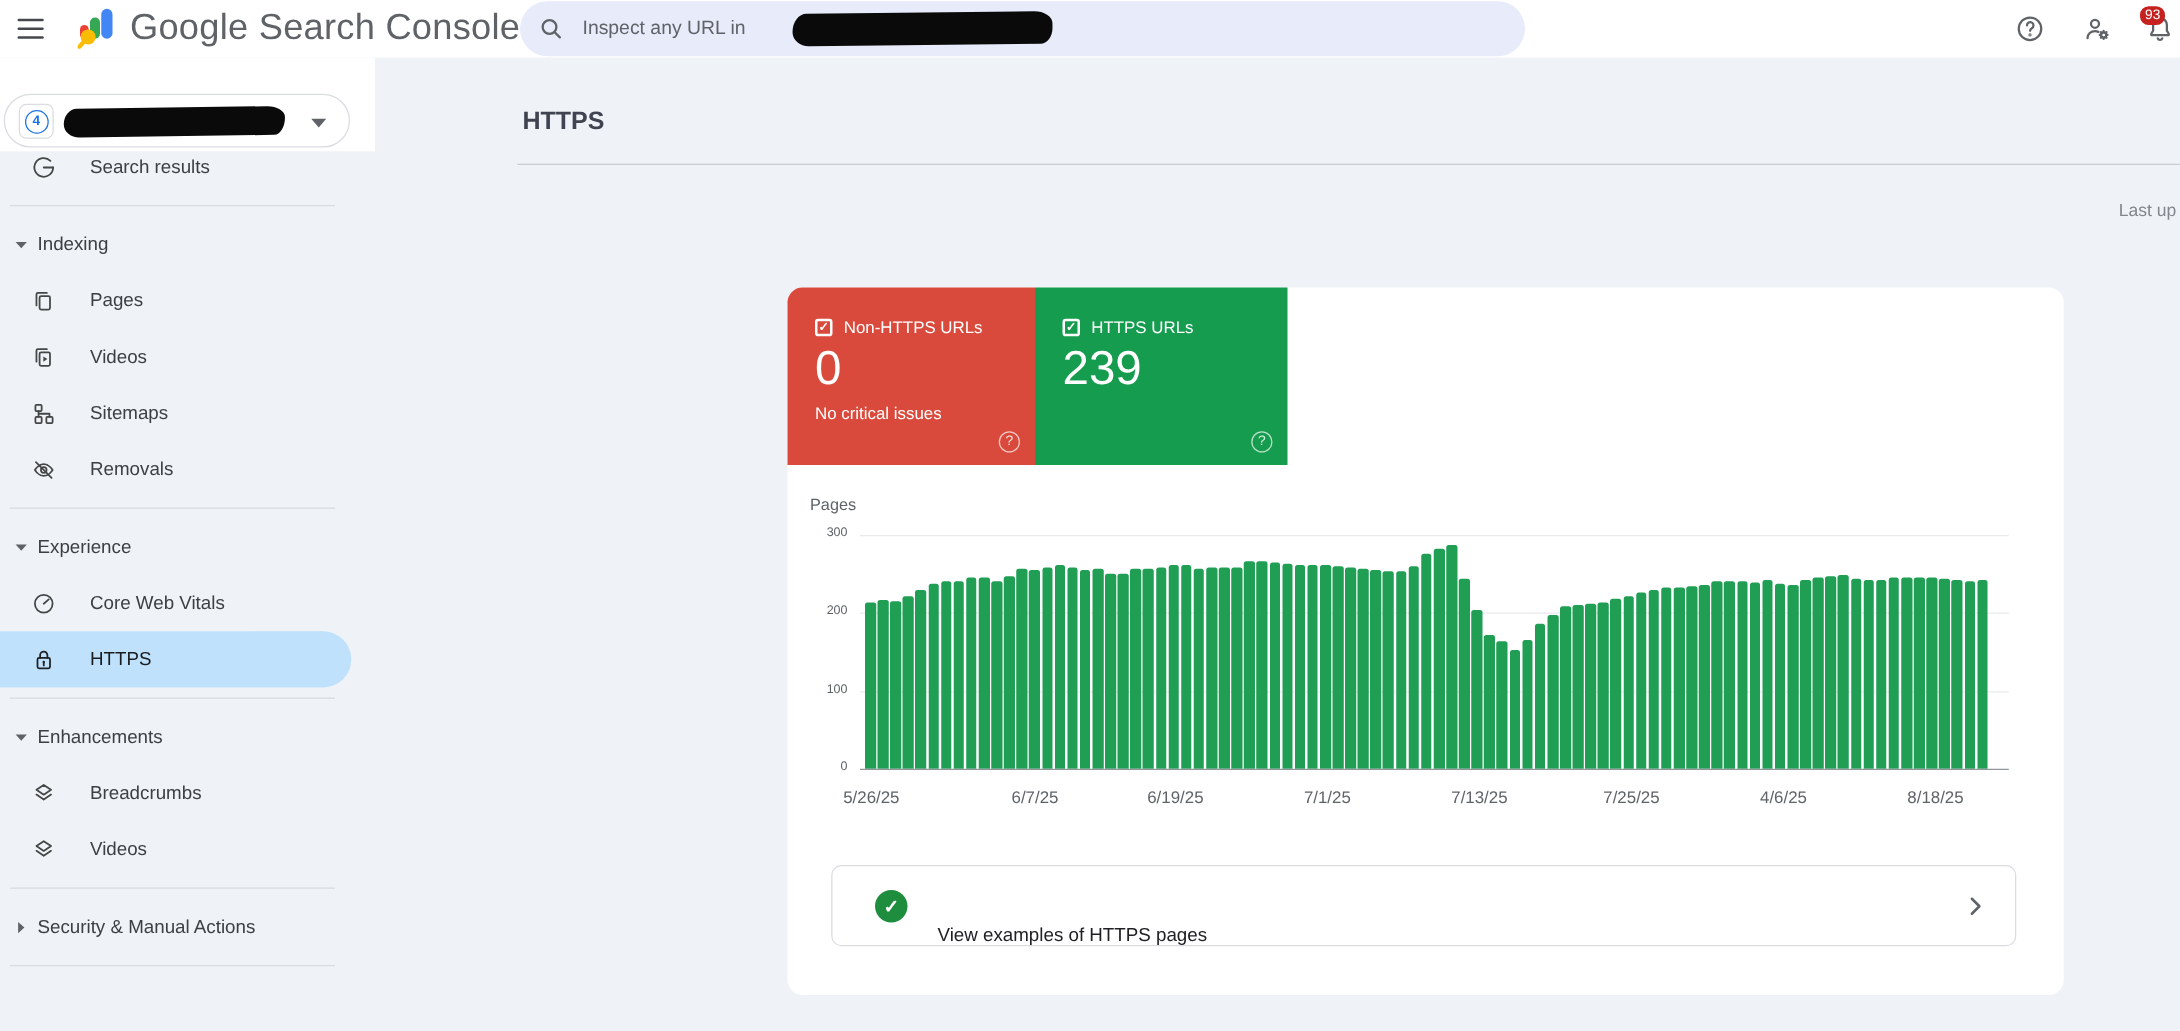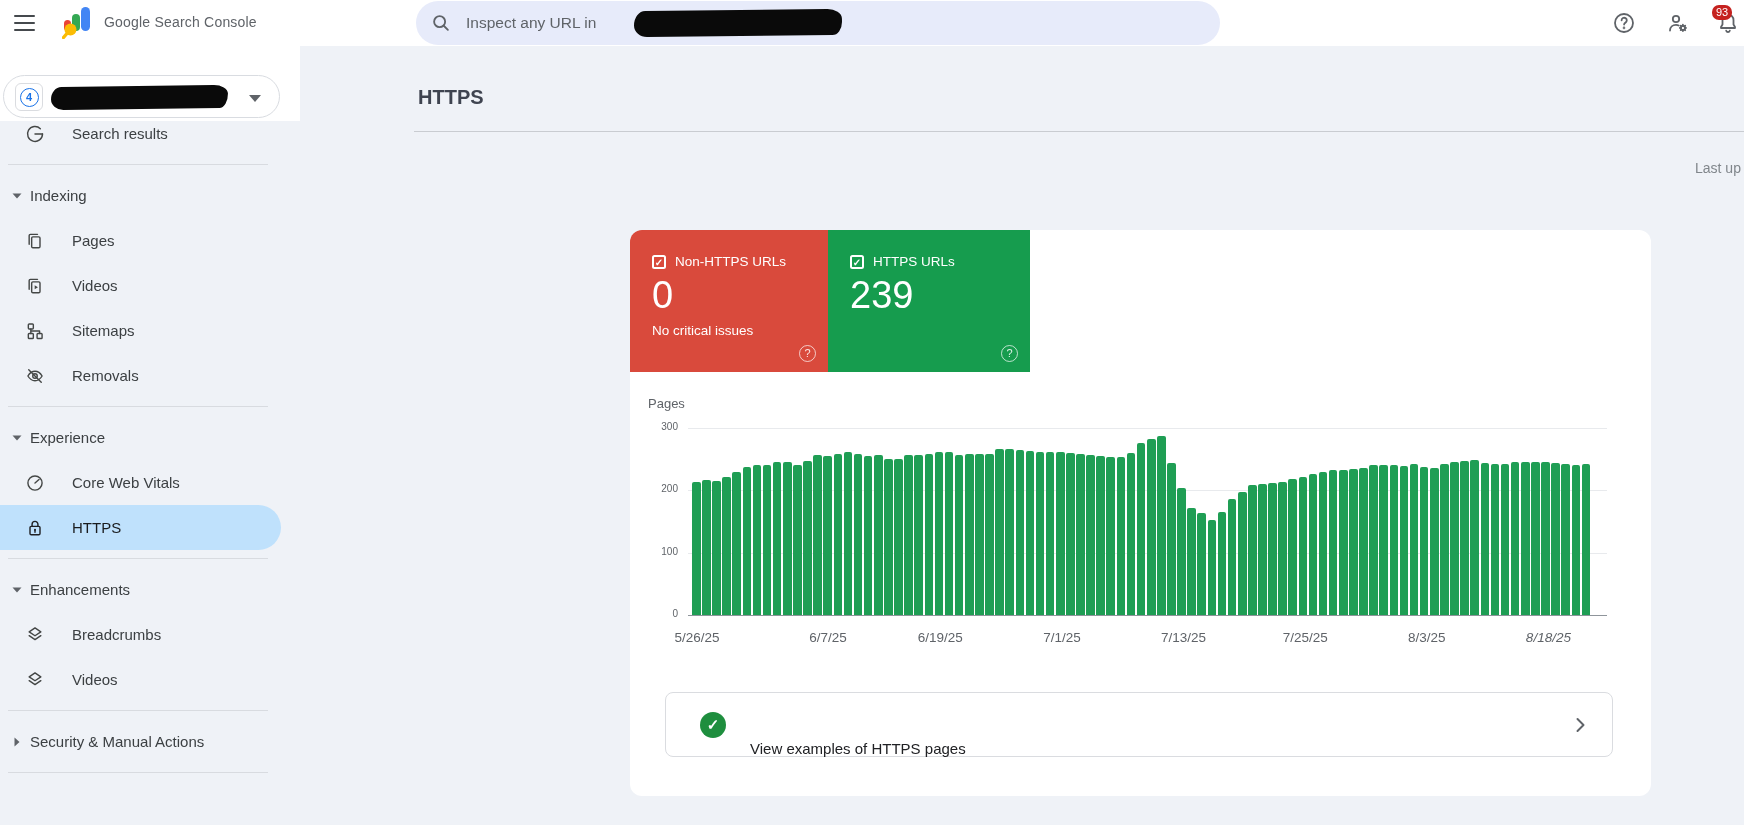--- a/index.html
+++ b/index.html
@@ -4,21 +4,21 @@
 <style>
   * { margin:0; padding:0; box-sizing:border-box; }
   html,body { width:1744px; height:825px; overflow:hidden; }
   body { font-family:"Liberation Sans", sans-serif; background:#eff2f7; position:relative; }
 
   
   .header { position:absolute; left:0; top:0; width:1744px; height:46px; background:#ffffff; z-index:30; }
   .hamburger { position:absolute; left:13px; top:11px; width:24px; height:24px; display:flex; flex-direction:column; justify-content:center; gap:5px; cursor:pointer; }
   .hamburger span { display:block; width:21px; height:2px; background:#45494d; border-radius:1px; margin-left:1px; }
   .logo-wrap { position:absolute; left:62px; top:5px; display:flex; align-items:center; gap:12px; }
-  .app-title { font-size:14px; color:#5f6368; letter-spacing:.2px; }
+  .app-title { font-size:29px; color:#5f6368; letter-spacing:.2px; }
   .search-pill { position:absolute; left:416px; top:1px; width:804px; height:44px; background:#e7ebfa; border-radius:22px; display:flex; align-items:center; }
   .search-pill .ph { color:#5f6368; font-size:15.5px; margin-left:14px; white-space:nowrap; }
   .redact { background:#0a0a0a; }
   .redact.search-blob { position:absolute; left:218px; top:9px; width:208px; height:26px; border-radius:14px 18px 12px 16px / 18px 12px 16px 14px; transform:rotate(-.6deg); }
   .hicon { position:absolute; top:11px; width:24px; height:24px; cursor:pointer; }
   .badge { position:absolute; left:1712px; top:5px; background:#c5221f; color:#fff; font-size:11px; font-weight:normal; padding:1px 4px 2px; border-radius:7px; z-index:5; }
 
   
   .sidebar-topstrip { position:absolute; left:0; top:46px; width:300px; height:75px; background:#ffffff; z-index:20; }
   .prop-pill { position:absolute; left:3px; top:29px; width:277px; height:43px; background:#fff; border:1px solid #d9dce1; border-radius:22px; cursor:pointer; }
@@ -272,22 +272,22 @@
       <div class="gridline" style="top: 322.667px;"></div>
       <div class="ytick" style="top: 315.667px;">100</div>
       <div class="gridline baseline" style="top: 385px;"></div>
       <div class="ytick" style="top: 378px;">0</div>
       <div class="xlab" style="left: 67.0674px;">5/26/25</div>
       <div class="xlab" style="left: 198px;">6/7/25</div>
       <div class="xlab" style="left: 310.303px;">6/19/25</div>
       <div class="xlab" style="left: 431.921px;">7/1/25</div>
       <div class="xlab" style="left: 553.539px;">7/13/25</div>
       <div class="xlab" style="left: 675.157px;">7/25/25</div>
-      <div class="xlab" style="left: 796.775px;">8/3/25</div>
-      <div class="xlab" style="left: 918.393px; font-style: italic;">8/18/25</div>
+      <div class="xlab" style="left: 796.775px;">4/6/25</div>
+      <div class="xlab" style="left: 918.393px;">8/18/25</div>
     </div>
   <div class="bars">
       <div class="bar" style="height: 132.8px;"></div>
       <div class="bar" style="height: 135.3px;"></div>
       <div class="bar" style="height: 134px;"></div>
       <div class="bar" style="height: 138.4px;"></div>
       <div class="bar" style="height: 143.4px;"></div>
       <div class="bar" style="height: 147.7px;"></div>
       <div class="bar" style="height: 149.6px;"></div>
       <div class="bar" style="height: 149.6px;"></div>

